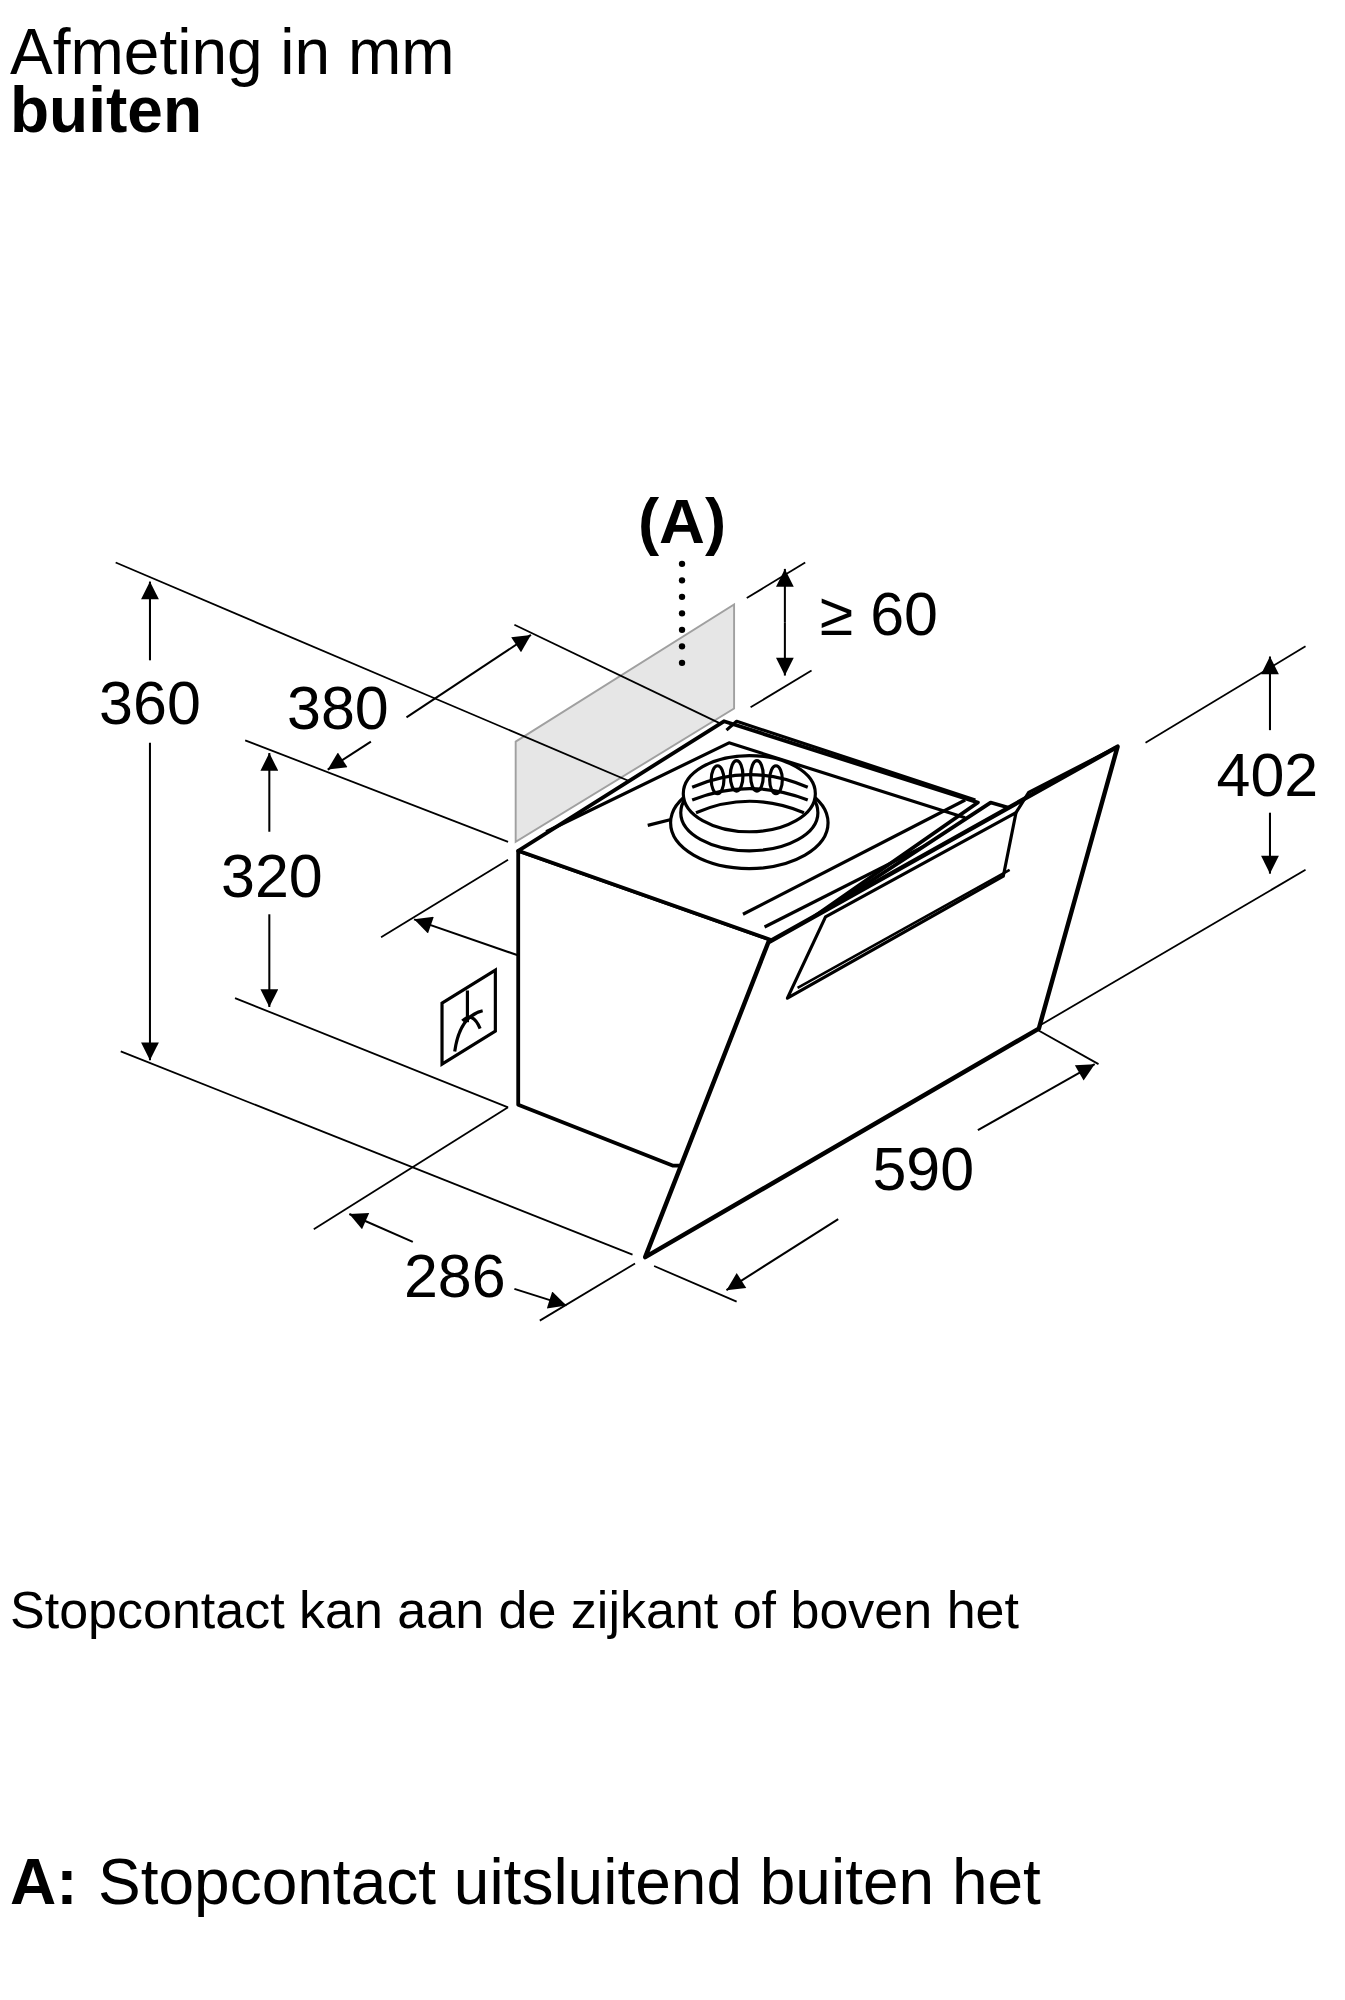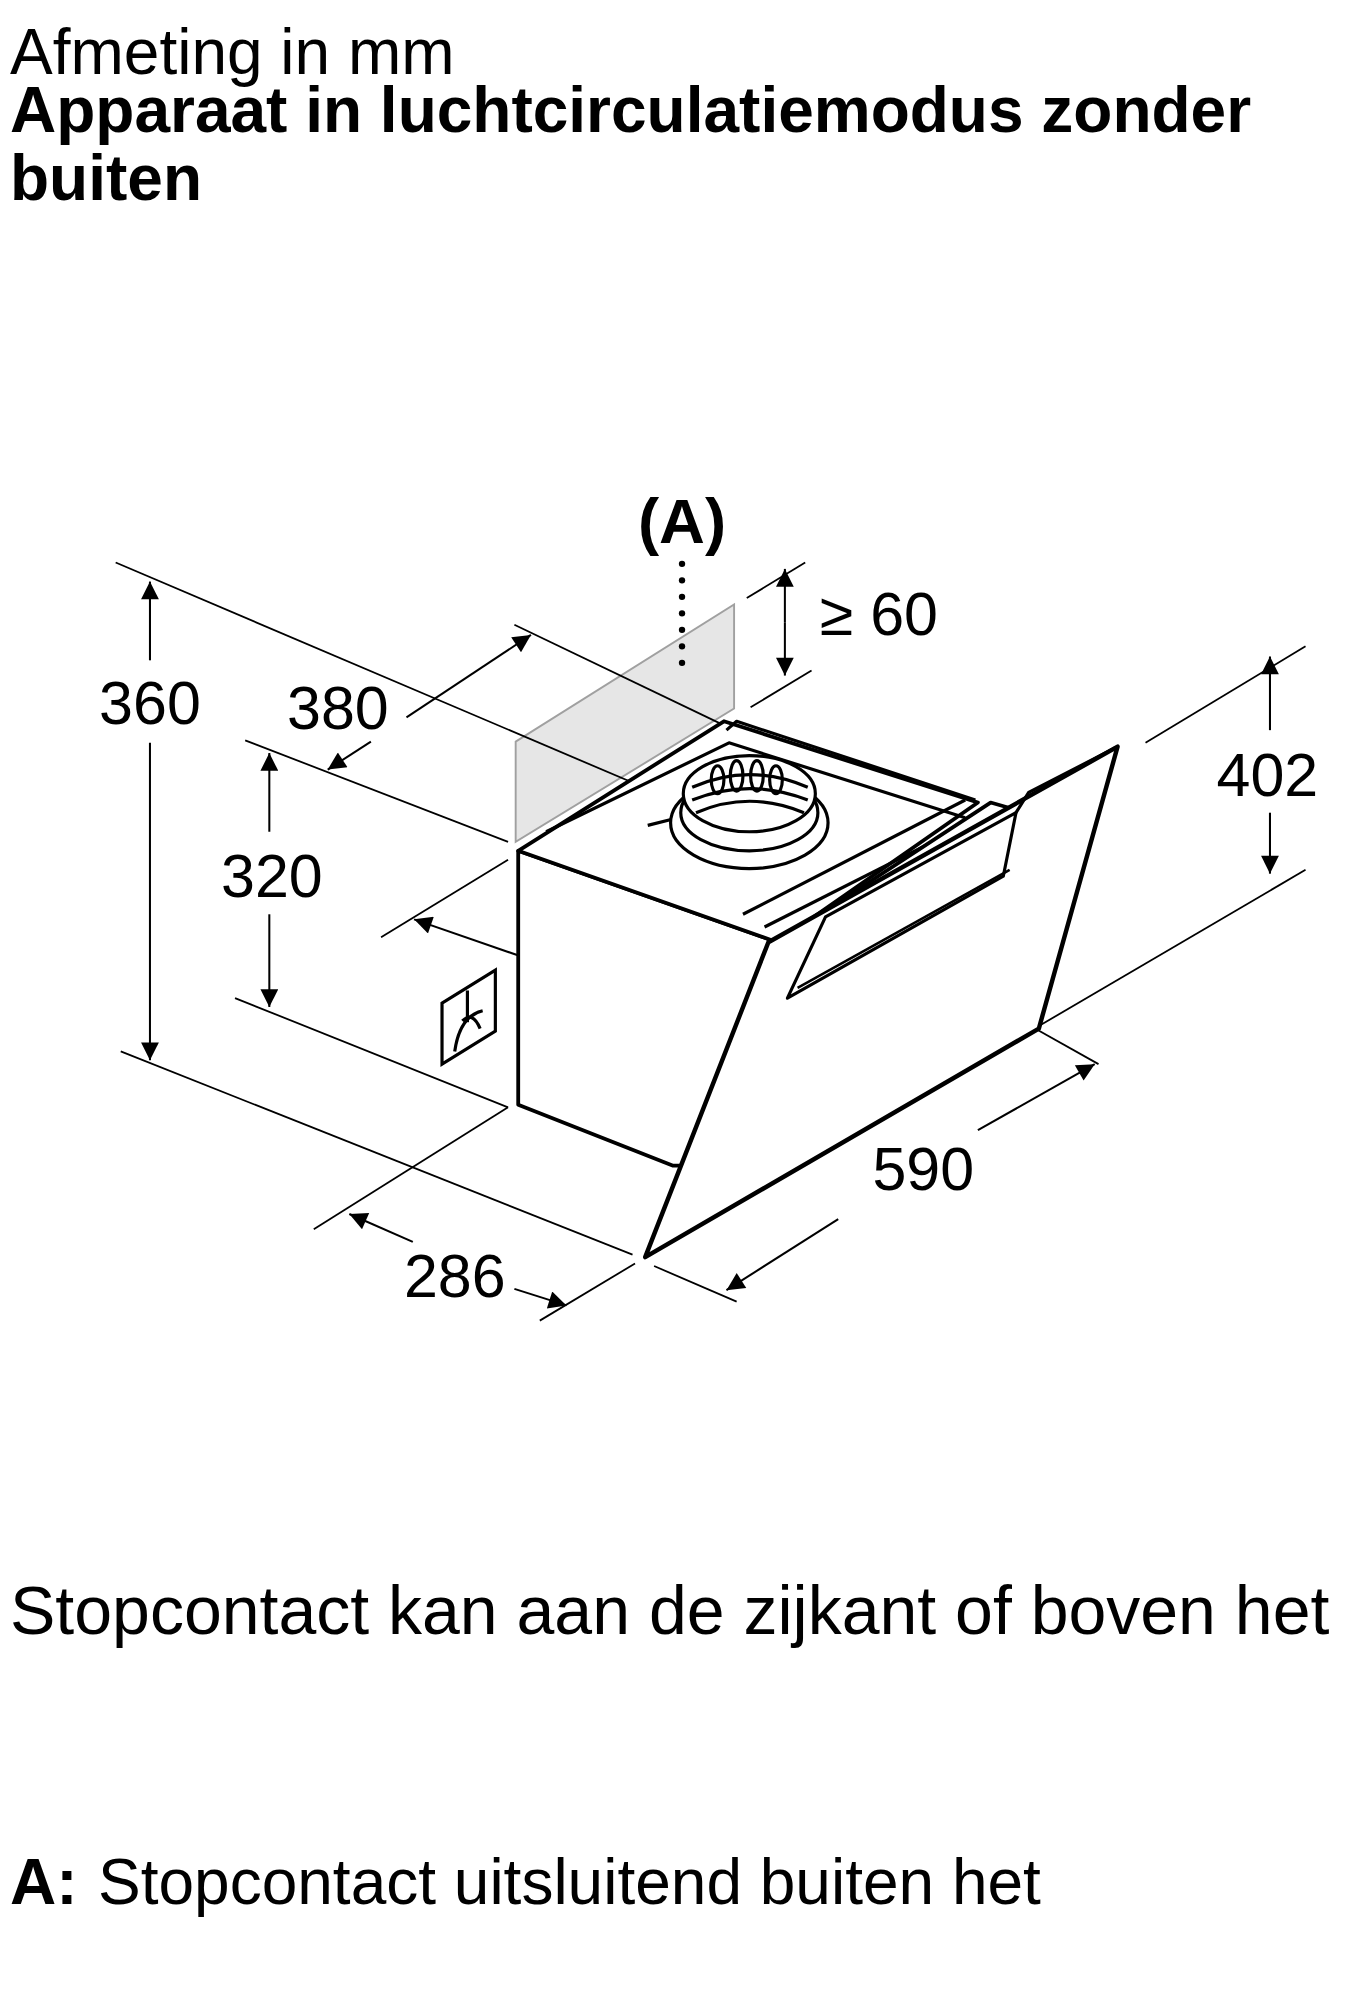--- a/index.html
+++ b/index.html
@@ -1,31 +1,30 @@
 <!DOCTYPE html>
 <html><head>
 <meta charset="utf-8">
 <style>
   html, body { margin: 0; padding: 0; background: #ffffff; }
   body { width: 1345px; height: 2000px; position: relative; overflow: hidden; font-family: "Liberation Sans", sans-serif; color: #000; }
   .t { position: absolute; left: 10px; margin: 0; white-space: nowrap; }
   #subtitle { top: 18px; font-size: 64px; line-height: 68px; font-weight: normal; }
   #title { top: 76px; font-size: 64px; line-height: 68px; font-weight: bold; }
   #diagram { position: absolute; left: 0; top: 0; width: 1345px; height: 2000px; }
-  .note1 { top: 1578px; font-size: 68px; line-height: 64px; }
+  .note1 { top: 1578px; font-size: 52px; line-height: 64px; }
   .noteA { top: 1850px; font-size: 64px; line-height: 64px; display: flex; }
   .noteA .key { font-weight: bold; width: 88px; }
   svg text { font-family: "Liberation Sans", sans-serif; }
 </style>
 </head>
 <body>
 
 <div class="t" id="subtitle">Afmeting in mm</div>
 <div class="t" id="title">
-  <div>Apparaat in luchtcirculatiemodus zonder</div>
   <div>buiten</div>
 </div>
 
 <svg id="diagram" viewBox="0 0 1059 1575" xmlns="http://www.w3.org/2000/svg">
   <defs>
     <marker id="ah" viewBox="0 0 10 10" refX="10" refY="5" markerWidth="22" markerHeight="14" markerUnits="userSpaceOnUse" orient="auto-start-reverse">
       <path d="M0,0 L10,5 L0,10 Z" fill="#000"></path>
     </marker>
   </defs>
 

